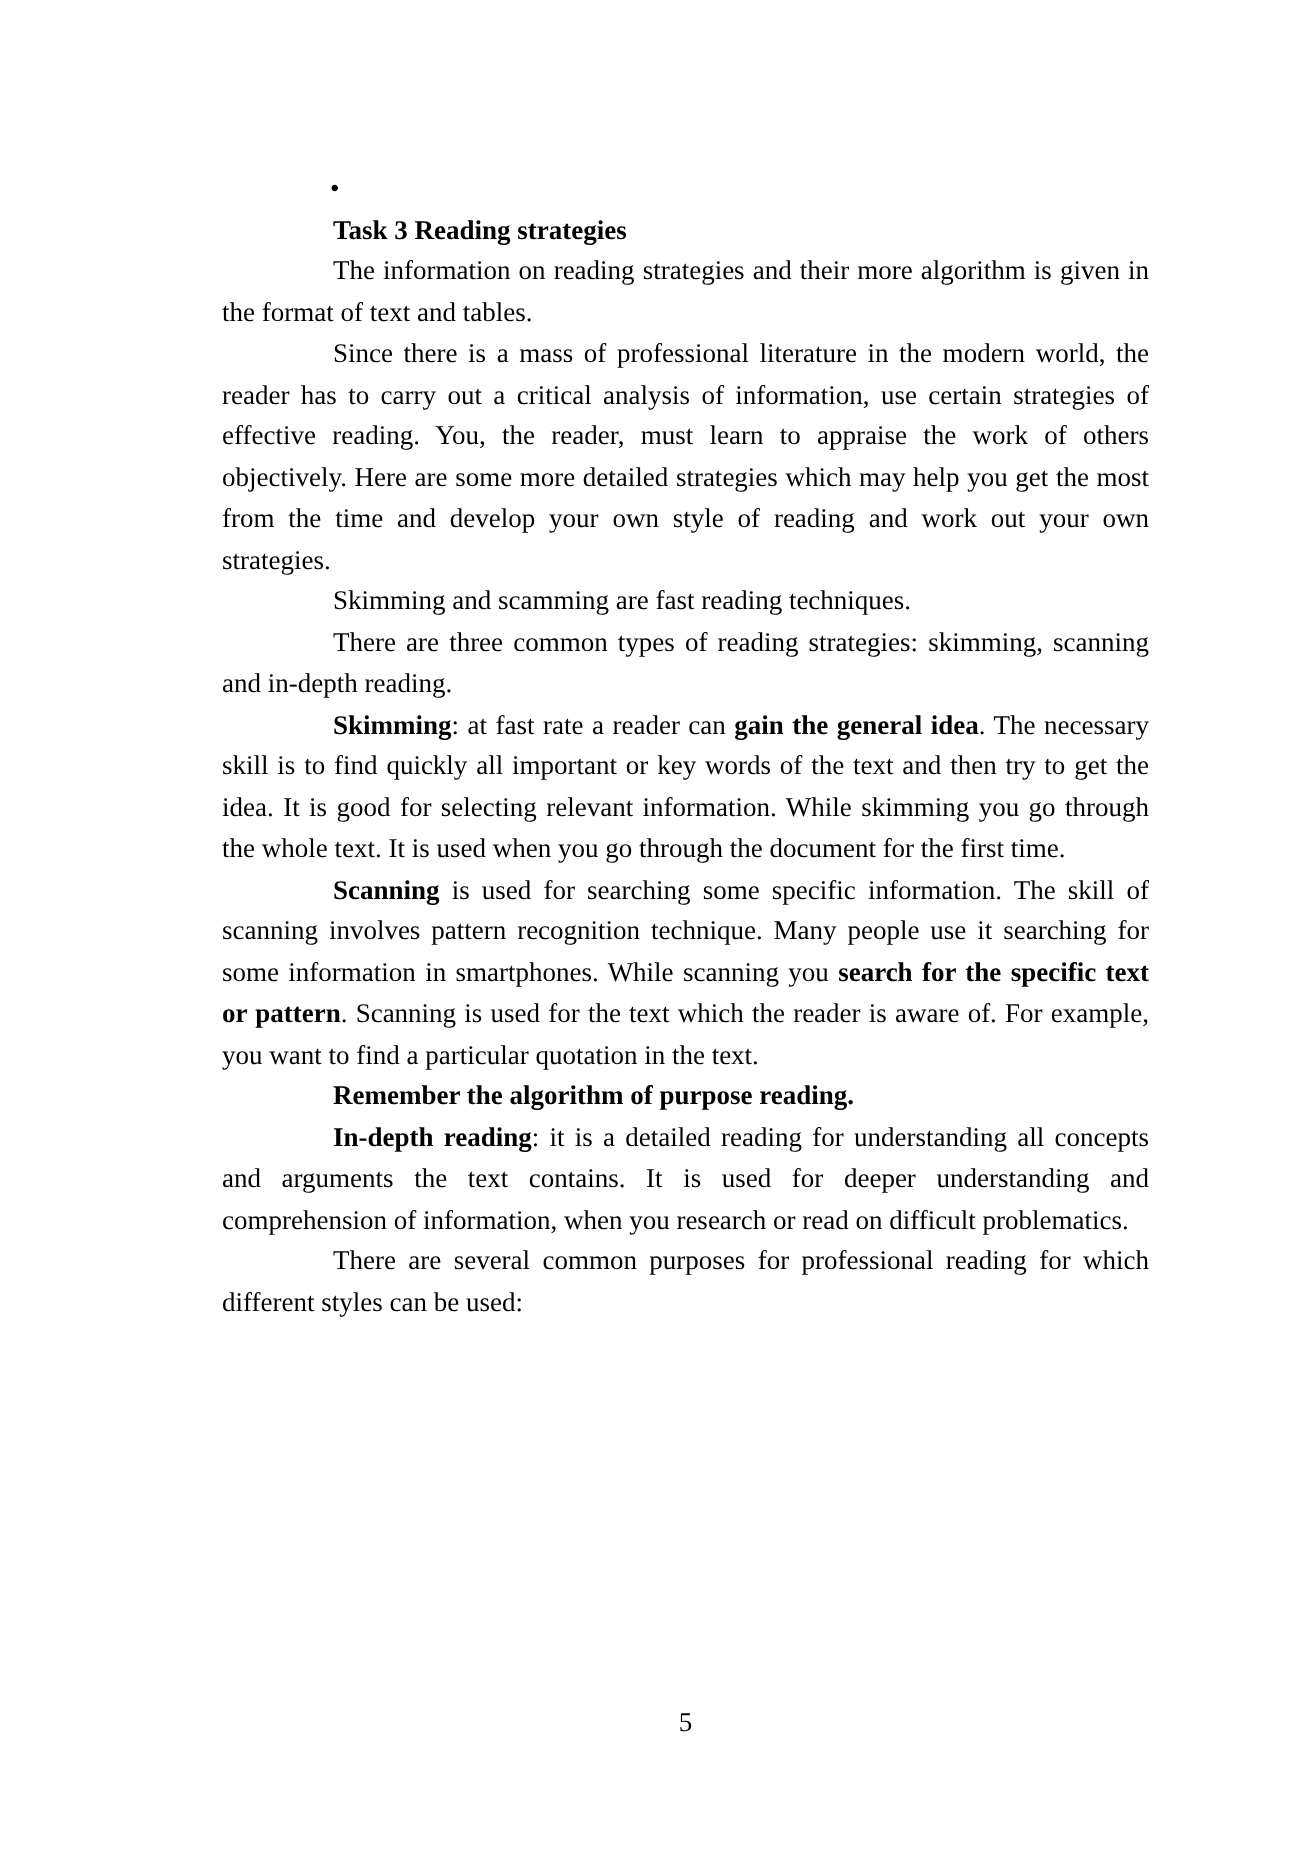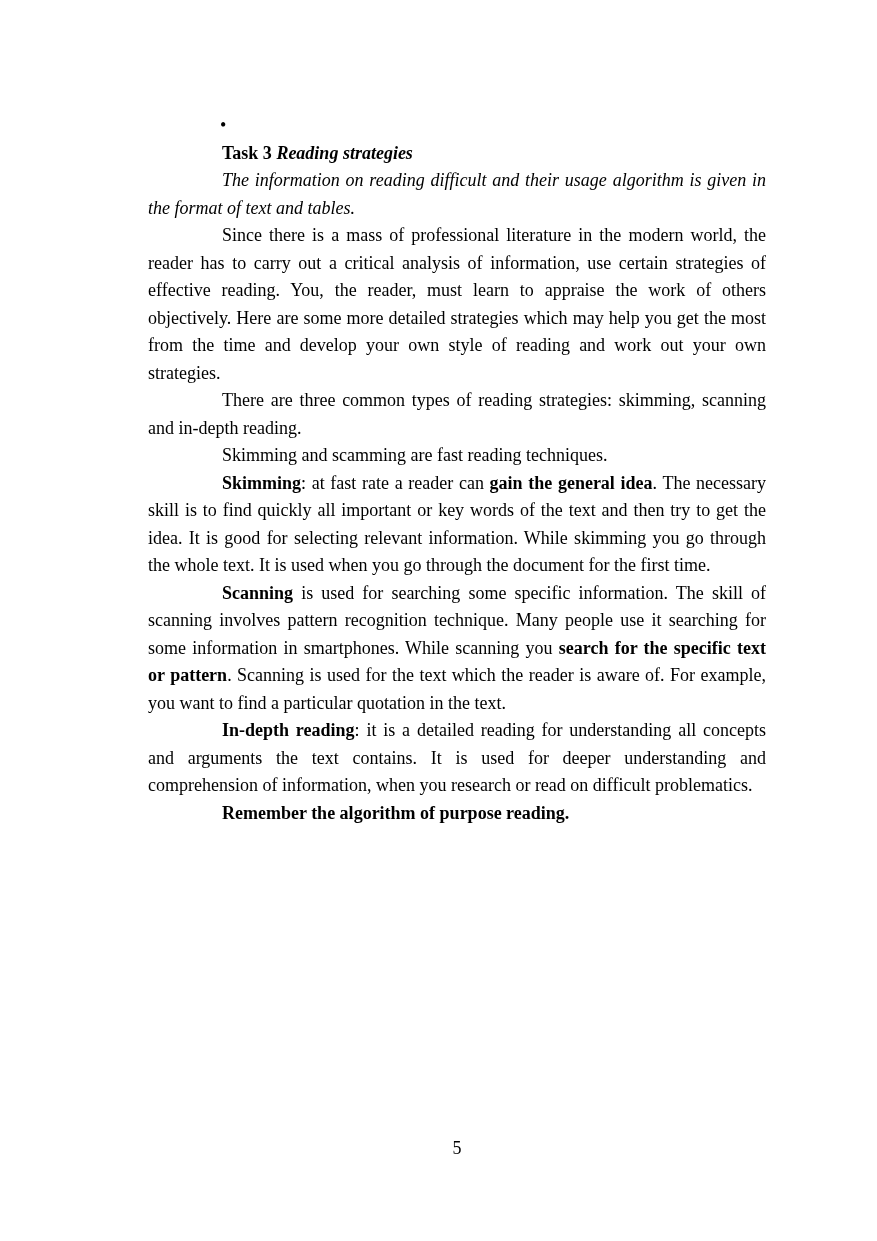--- a/index.html
+++ b/index.html
@@ -37,40 +37,41 @@
     padding-left: 104px;
     text-align: left;
     position: relative;
   }
   .bullet-marker {
     position: absolute;
     left: 72px;
     top: 0;
   }
   .b { font-weight: bold; }
-  .i { font-style: italic; }
+  .i { }
   .page-number {
     position: absolute;
     left: 148px;
     width: 618px;
     top: 1138px;
     text-align: center;
     font-size: 18px;
   }
 </style>
 </head>
 <body>
 
 <div class="page">
   <div class="content">
       <p class="para bullet"><span class="bullet-marker">•</span></p>
       <p class="para gap"><span class="b">Task 3 </span><span class="b i">Reading strategies</span></p>
-      <p class="para"><span class="i">The information on reading difficult and their usage algorithm is given in the format of text and tables.</span></p>
+      <p class="para"><span class="i">The information on reading strategies and their more algorithm is given in the format of text and tables.</span></p>
       <p class="para"><span>Since there is a mass of professional literature in the modern world, the reader has to carry out a critical analysis of information, use certain strategies of effective reading. You, the reader, must learn to appraise the work of others objectively. Here are some more detailed strategies which may help you get the most from the time and develop your own style of reading and work out your own strategies.</span></p>
+      <p class="para"><span>Skimming and scamming are fast reading techniques.</span></p>
       <p class="para"><span>There are three common types of reading strategies: skimming, scanning and in-depth reading.</span></p>
-      <p class="para"><span>Skimming and scamming are fast reading techniques.</span></p>
       <p class="para"><span class="b">Skimming</span><span>: at fast rate a reader can </span><span class="b">gain the general idea</span><span>. The necessary skill is to find quickly all important or key words of the text and then try to get the idea. It is good for selecting relevant information. While skimming you go through the whole text. It is used when you go through the document for the first time.</span></p>
       <p class="para"><span class="b">Scanning</span><span> is used for searching some specific information. The skill of scanning involves pattern recognition technique. Many people use it searching for some information in smartphones.  While scanning you </span><span class="b">search for the specific text or pattern</span><span>. Scanning is used for the text which the reader is aware of. For example, you want to find a particular quotation in the text.</span></p>
+      <p class="para"><span class="b">Remember the algorithm of purpose reading.</span></p>
       <p class="para"><span class="b">In-depth reading</span><span>: it is a detailed reading for understanding all concepts and arguments the text contains. It is used for deeper understanding and comprehension of information, when you research or read on difficult problematics.</span></p>
-      <p class="para"><span class="b">Remember the algorithm of purpose reading.</span></p>
+      <p class="para"><span>There are several common purposes for professional reading for which different styles can be used:</span></p>
     </div>
   <div class="page-number">5</div>
 </div>
 
 </body></html>

